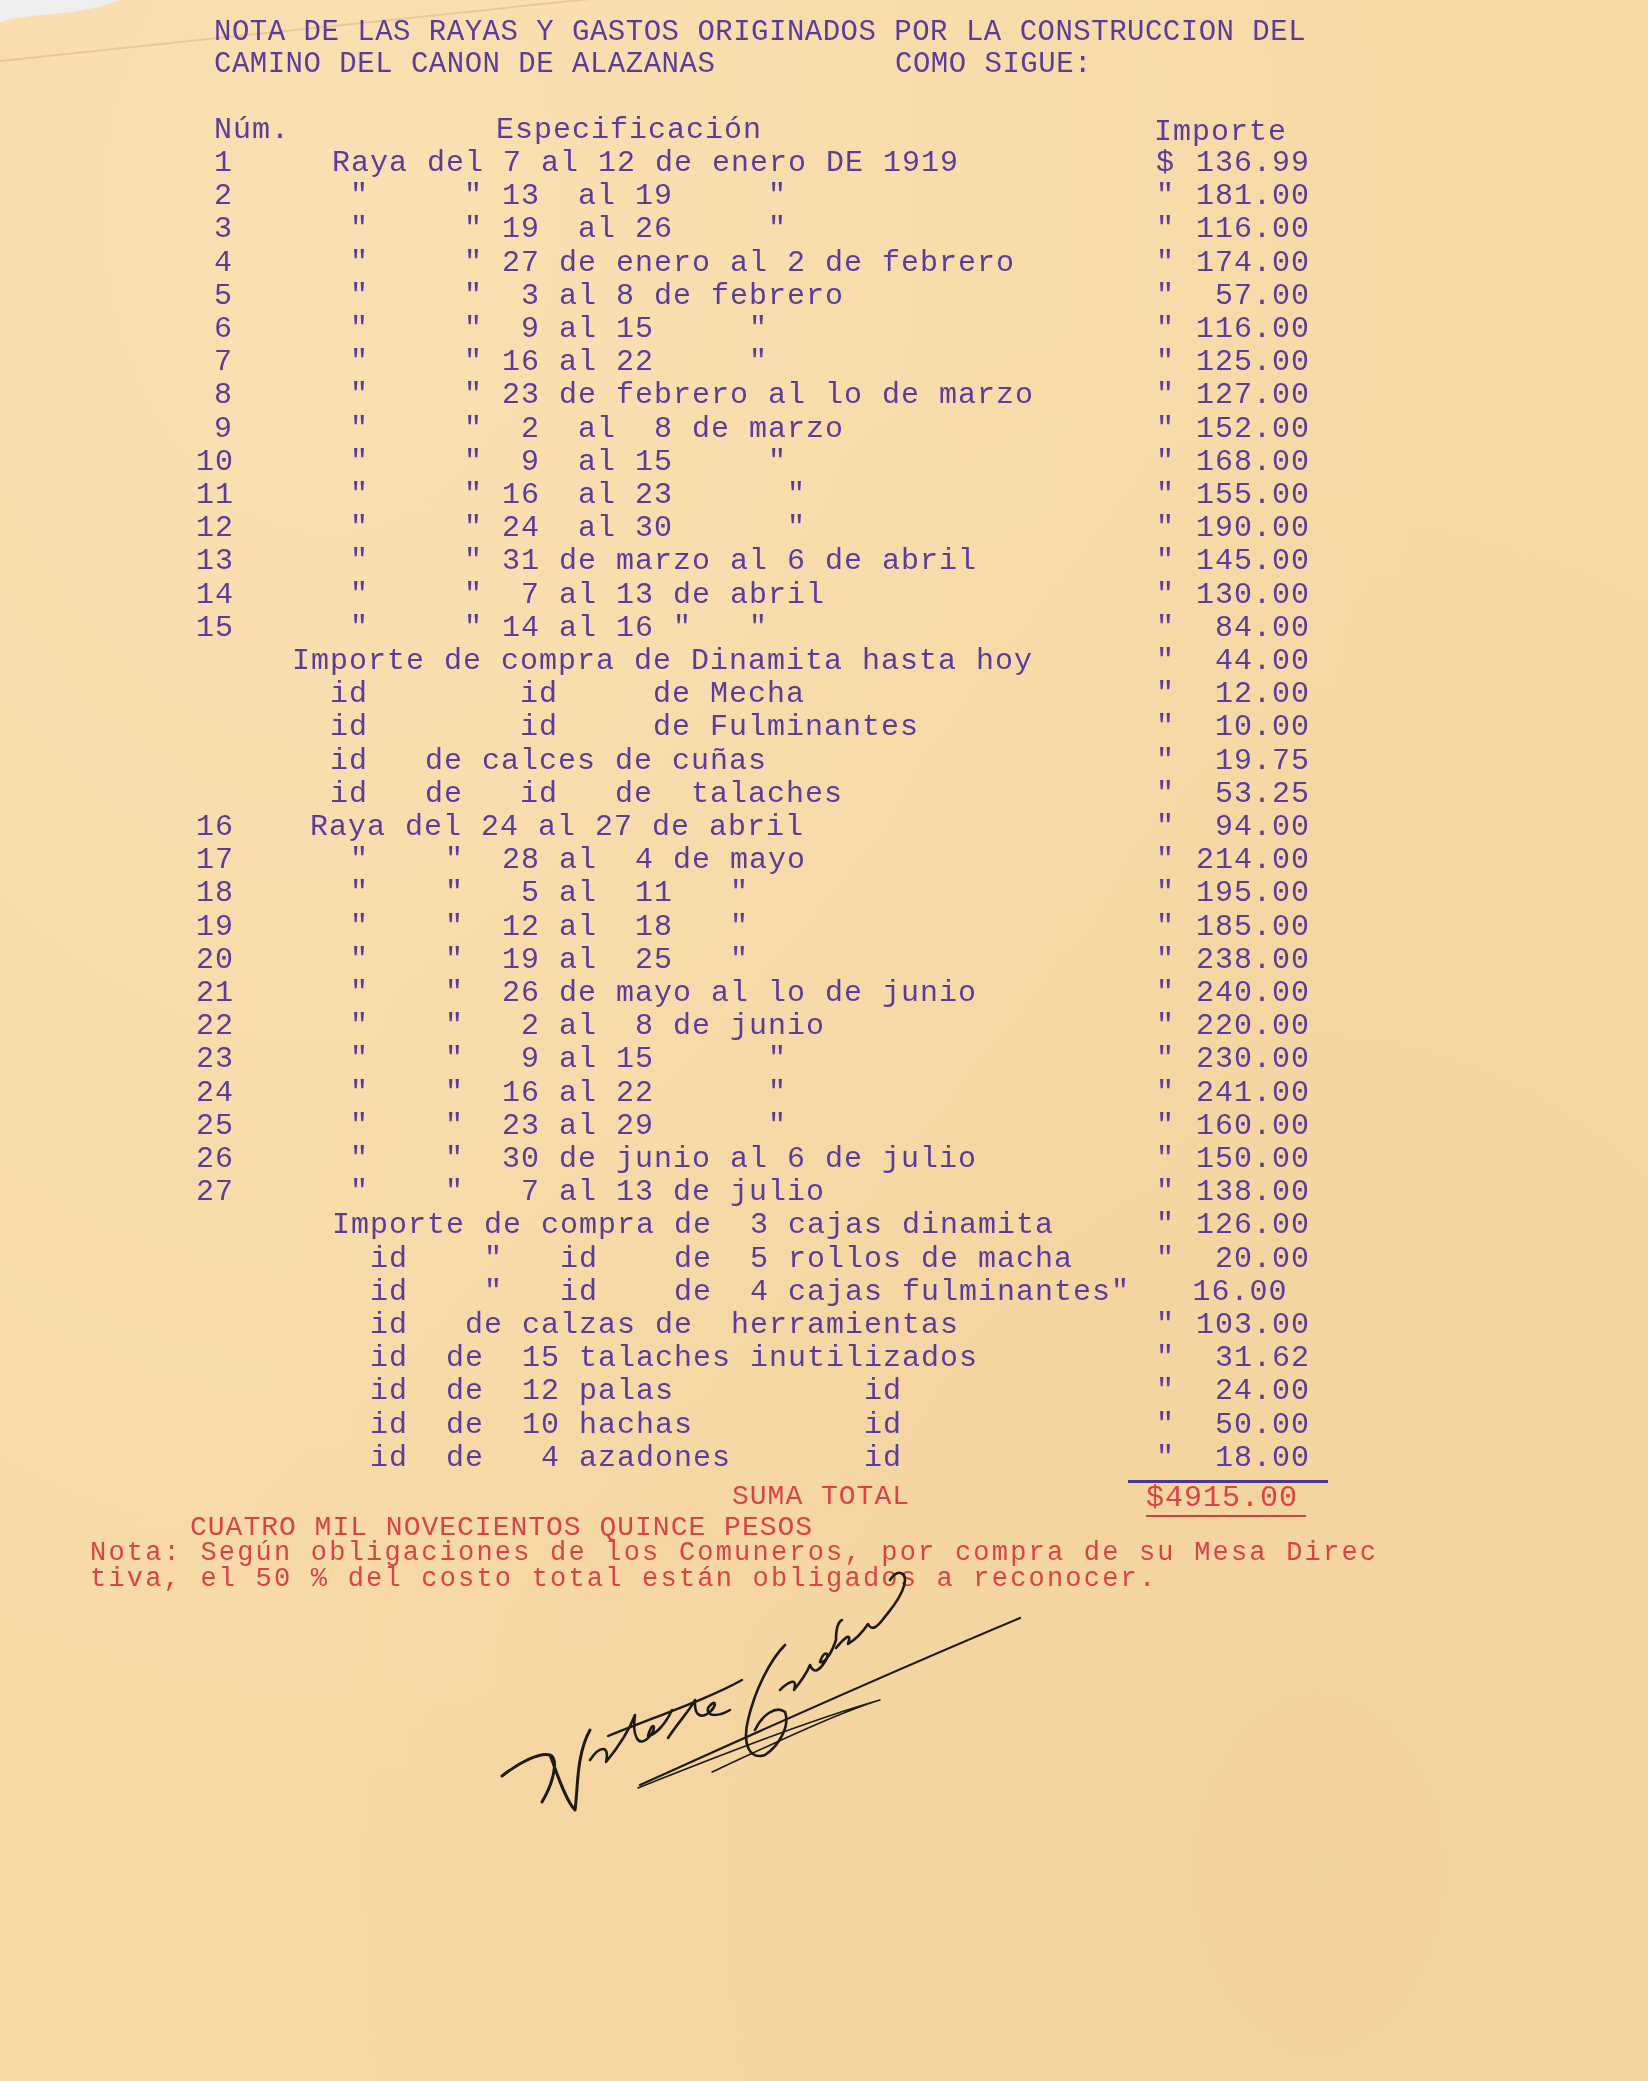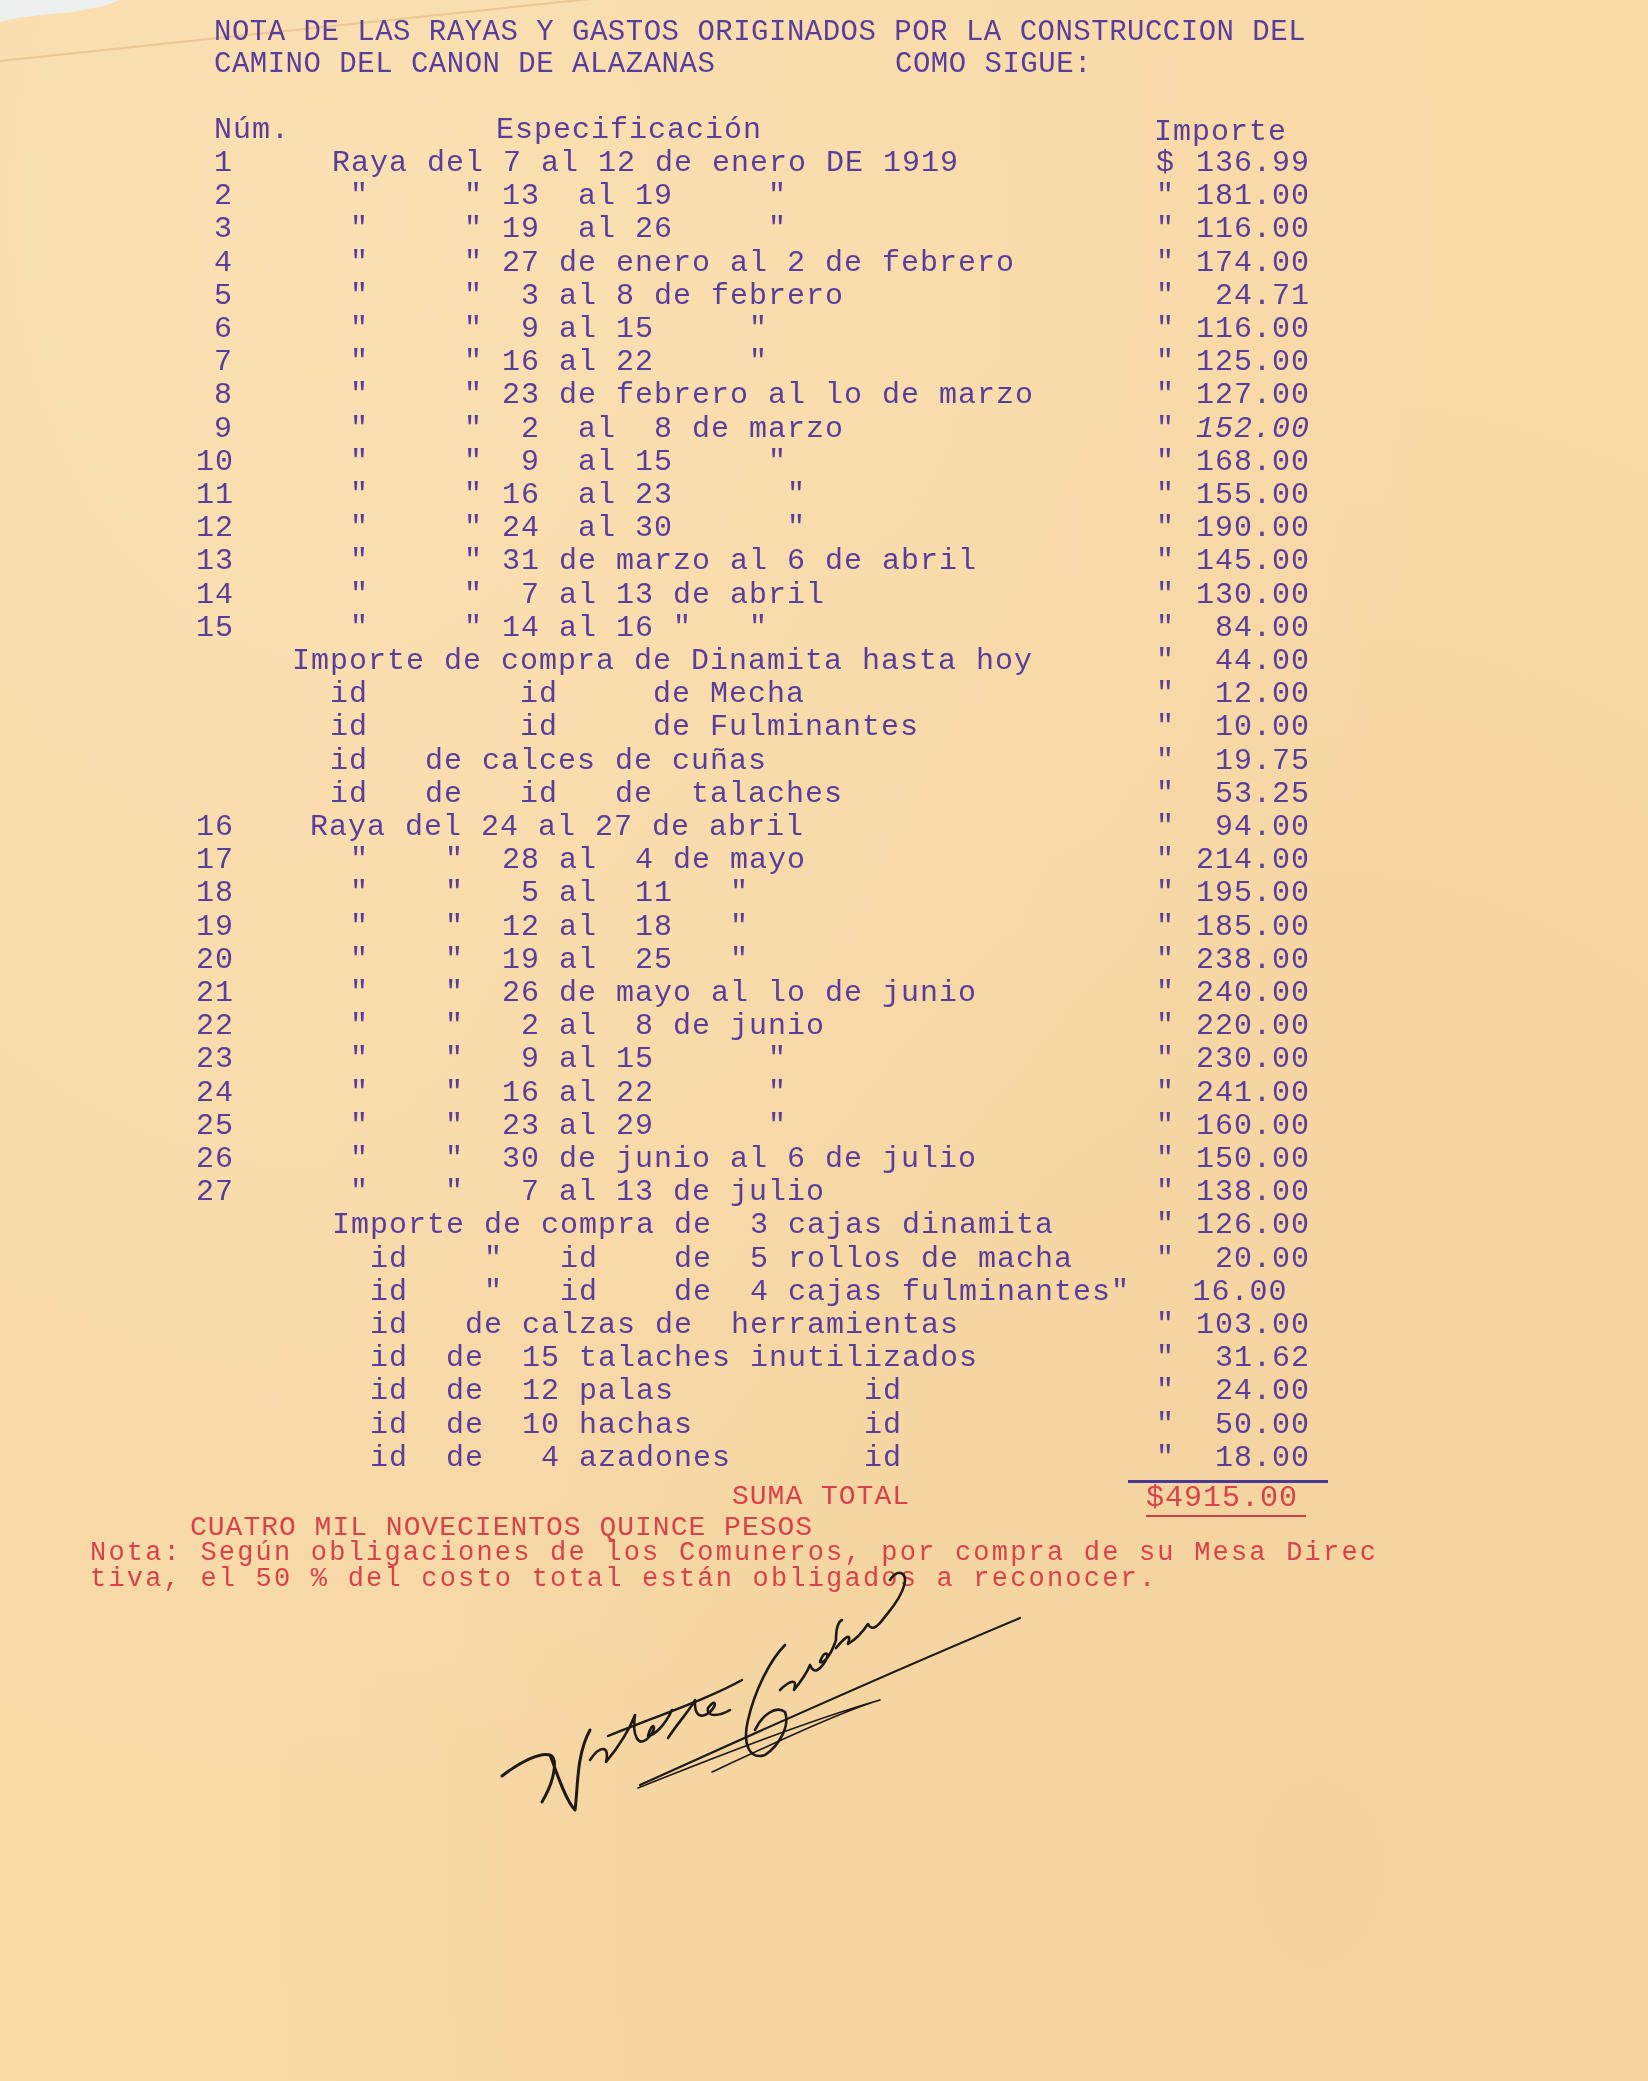--- a/index.html
+++ b/index.html
@@ -118,21 +118,21 @@
     <div class="row" style="top: 248px;">
       <div class="typed" style="left: 214px;">4</div>
       <div class="typed" style="left: 350px;">"     " 27 de enero al 2 de febrero</div>
       <div class="typed" style="left: 1156px;">"</div>
       <div class="typed" style="left: 1170px; width: 140px; text-align: right;">174.00</div>
     </div>
     <div class="row" style="top: 281px;">
       <div class="typed" style="left: 214px;">5</div>
       <div class="typed" style="left: 350px;">"     "  3 al 8 de febrero</div>
       <div class="typed" style="left: 1156px;">"</div>
-      <div class="typed" style="left: 1170px; width: 140px; text-align: right;">24.71</div>
+      <div class="typed" style="left: 1170px; width: 140px; text-align: right;">57.00</div>
     </div>
     <div class="row" style="top: 314px;">
       <div class="typed" style="left: 214px;">6</div>
       <div class="typed" style="left: 350px;">"     "  9 al 15     "</div>
       <div class="typed" style="left: 1156px;">"</div>
       <div class="typed" style="left: 1170px; width: 140px; text-align: right;">116.00</div>
     </div>
     <div class="row" style="top: 347px;">
       <div class="typed" style="left: 214px;">7</div>
       <div class="typed" style="left: 350px;">"     " 16 al 22     "</div>
@@ -142,21 +142,21 @@
     <div class="row" style="top: 380px;">
       <div class="typed" style="left: 214px;">8</div>
       <div class="typed" style="left: 350px;">"     " 23 de febrero al lo de marzo</div>
       <div class="typed" style="left: 1156px;">"</div>
       <div class="typed" style="left: 1170px; width: 140px; text-align: right;">127.00</div>
     </div>
     <div class="row" style="top: 414px;">
       <div class="typed" style="left: 214px;">9</div>
       <div class="typed" style="left: 350px;">"     "  2  al  8 de marzo</div>
       <div class="typed" style="left: 1156px;">"</div>
-      <div class="typed" style="left: 1170px; width: 140px; text-align: right; font-style: italic;">152.00</div>
+      <div class="typed" style="left: 1170px; width: 140px; text-align: right;">152.00</div>
     </div>
     <div class="row" style="top: 447px;">
       <div class="typed" style="left: 196px;">10</div>
       <div class="typed" style="left: 350px;">"     "  9  al 15     "</div>
       <div class="typed" style="left: 1156px;">"</div>
       <div class="typed" style="left: 1170px; width: 140px; text-align: right;">168.00</div>
     </div>
     <div class="row" style="top: 480px;">
       <div class="typed" style="left: 196px;">11</div>
       <div class="typed" style="left: 350px;">"     " 16  al 23      "</div>

